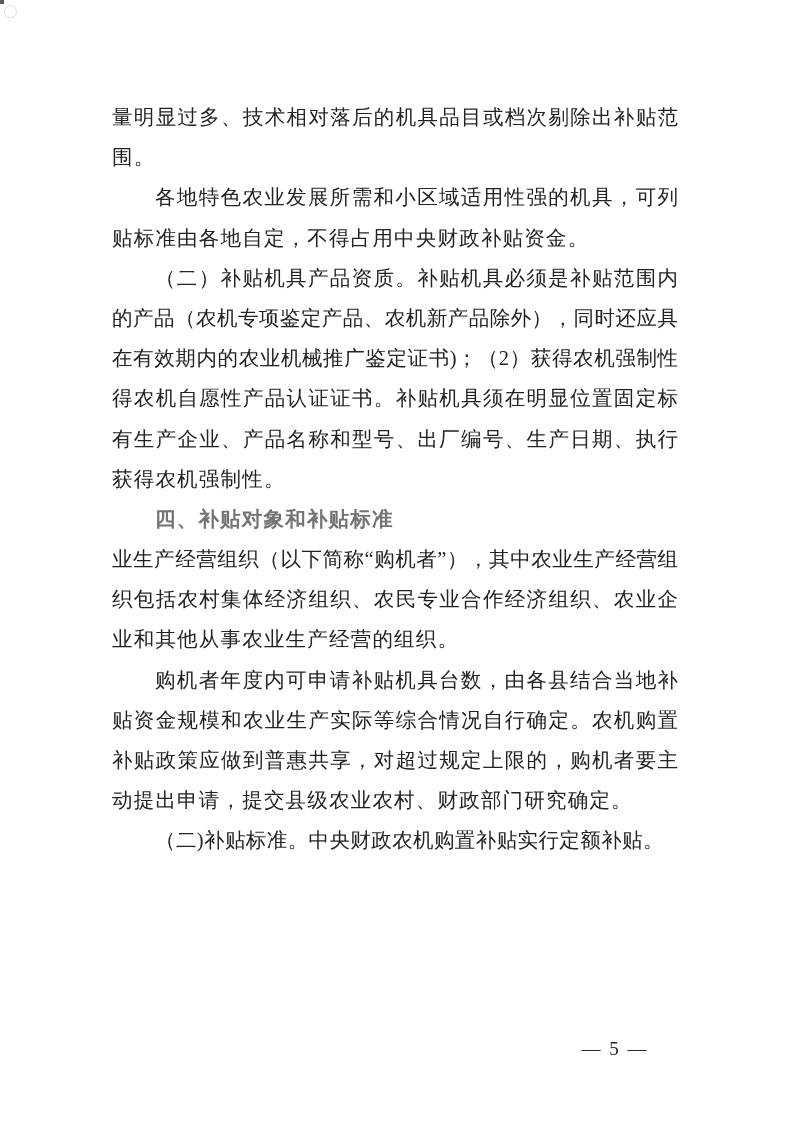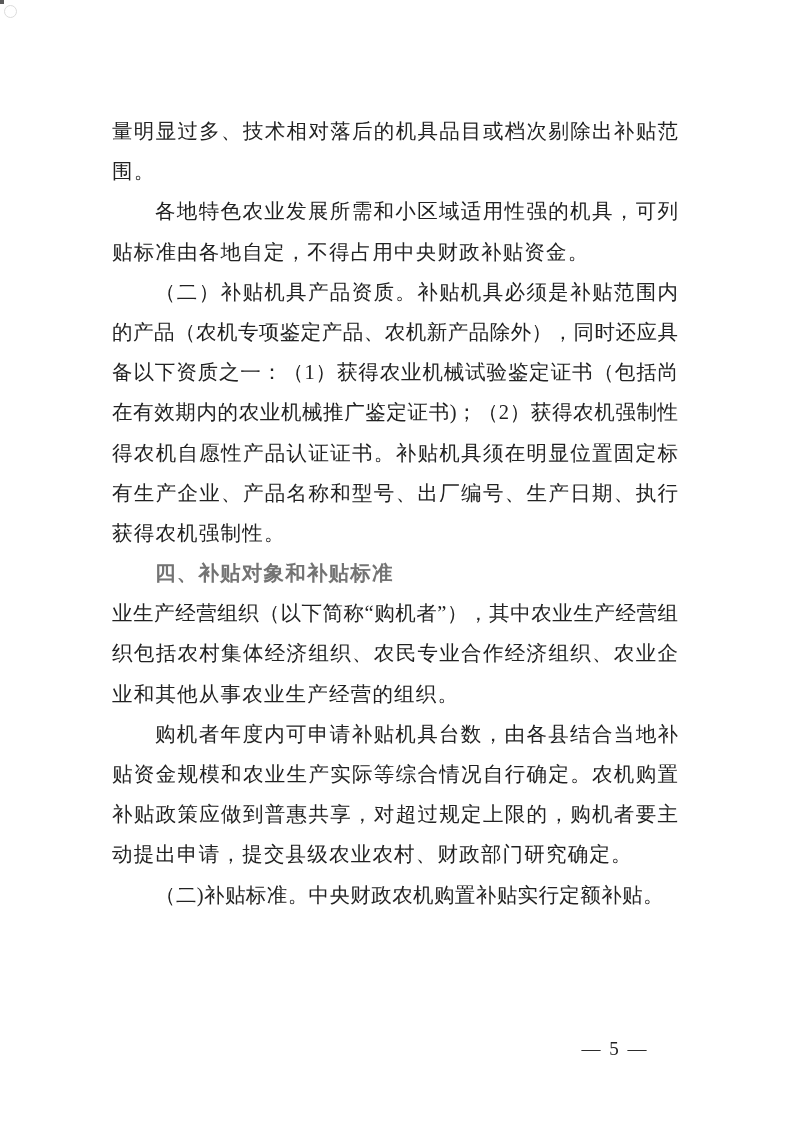--- a/index.html
+++ b/index.html
@@ -31,21 +31,21 @@
     top: 5px;
     width: 11px;
     height: 11px;
     border: 1px solid #dcdcdc;
     border-radius: 50%;
     background: transparent;
   }
   .text-block {
     position: absolute;
     left: 112px;
-    top: 111px;
+    top: 97px;
     width: 566px;
   }
   .line {
     height: 40.2px;
     line-height: 40.2px;
     font-size: 20.5px;
     white-space: nowrap;
     color: #222222;
   }
   
@@ -95,21 +95,20 @@
   <div class="artifact-square"></div>
   <div class="artifact-circle"></div>
 
   <div class="text-block">
     <div class="line full">量明显过多、技术相对落后的机具品目或档次剔除出补贴范</div>
     <div class="line end">围。</div>
     <div class="line full indent">各地特色农业发展所需和小区域适用性强的机具，可列</div>
     <div class="line end">贴标准由各地自定，不得占用中央财政补贴资金。</div>
     <div class="line full indent">（二）补贴机具产品资质。补贴机具必须是补贴范围内</div>
     <div class="line full">的产品（农机专项鉴定产品、农机新产品除外），同时还应具</div>
-    <div class="line full">备以下资质之一：（1）获得农业机械试验鉴定证书（包括尚</div>
     <div class="line full">在有效期内的农业机械推广鉴定证书)；（2）获得农机强制性</div>
     <div class="line full">得农机自愿性产品认证证书。补贴机具须在明显位置固定标</div>
     <div class="line full">有生产企业、产品名称和型号、出厂编号、生产日期、执行</div>
     <div class="line end">获得农机强制性。</div>
     <div class="line heading indent">四、补贴对象和补贴标准</div>
     <div class="line full">业生产经营组织（以下简称“购机者”），其中农业生产经营组</div>
     <div class="line full">织包括农村集体经济组织、农民专业合作经济组织、农业企</div>
     <div class="line end">业和其他从事农业生产经营的组织。</div>
     <div class="line full indent">购机者年度内可申请补贴机具台数，由各县结合当地补</div>
     <div class="line full">贴资金规模和农业生产实际等综合情况自行确定。农机购置</div>

